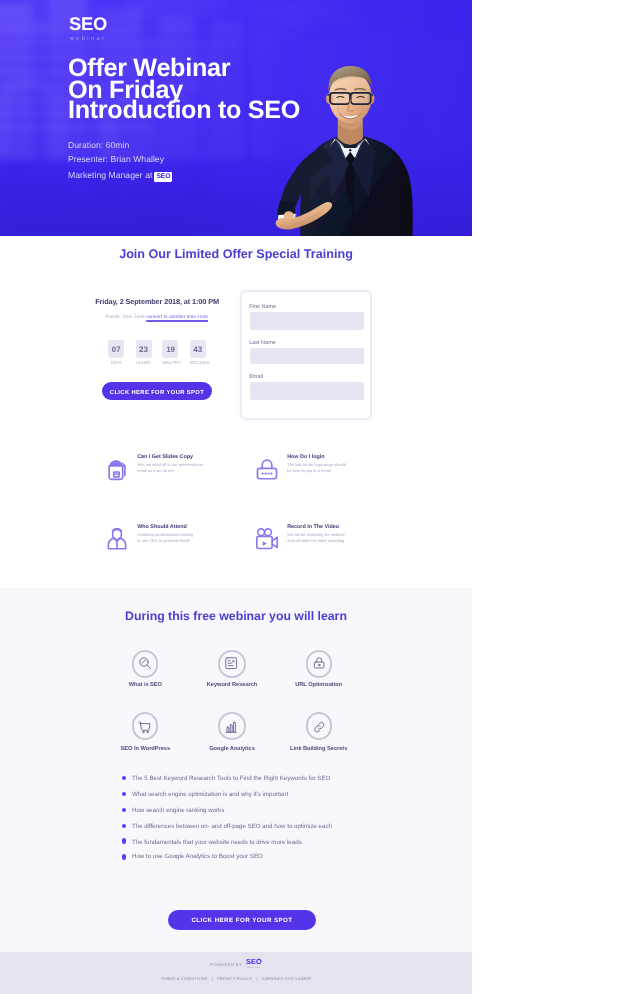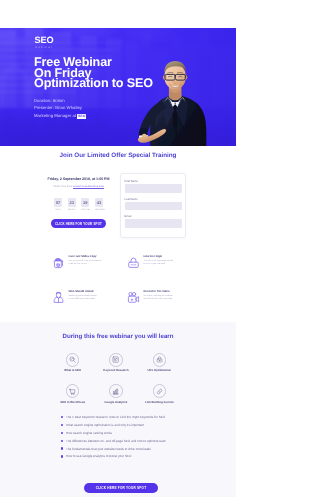--- a/index.html
+++ b/index.html
@@ -1,20 +1,20 @@
 <!DOCTYPE html>
 <html><head>
 <meta charset="utf-8">
 <title>SEO Webinar</title>
 <style>
   *{margin:0;padding:0;box-sizing:border-box;}
   html,body{width:236px;height:497px;overflow:hidden;}
   body{font-family:"Liberation Sans",sans-serif;background:#fff;
        -webkit-font-smoothing:antialiased;text-rendering:geometricPrecision;}
-  .page{position:relative;width:236px;height:357px;background:#fff;margin-top:28px;}
+  .page{position:relative;width:236px;height:357px;background:#fff;}
 
   
   .hero{position:absolute;left:0;top:0;width:236px;height:118px;overflow:hidden;background:#4a2bf0;}
   .hero-bgimg{position:absolute;left:0;top:0;width:236px;height:118px;}
   .hero-person{position:absolute;left:134px;bottom:0;width:88px;height:88px;}
   .logo{position:absolute;left:27px;top:8px;width:34px;text-align:center;}
   .logo-name{font-size:9.2px;font-weight:bold;color:#fff;letter-spacing:-.1px;line-height:9.5px;}
   .logo-sub{font-size:2.9px;color:#b5a8f7;letter-spacing:1.15px;line-height:3.4px;margin-top:.4px;}
   .hero-copy{position:absolute;left:34px;top:29px;width:145px;}
   .hero-title{font-size:12.6px;font-weight:bold;color:#fff;line-height:10.7px;letter-spacing:-.15px;}
@@ -188,23 +188,23 @@
       <rect width="236" height="118" fill="url(#botFade)"></rect>
     </svg>
 
     <div class="logo">
       <div class="logo-name">SEO</div>
       <div class="logo-sub">webinar</div>
     </div>
 
     <div class="hero-copy">
       <h1 class="hero-title">
-        <span>Free Webinar</span><br>
+        <span>Offer Webinar</span><br>
         <span>On Friday</span><br>
-        <span>Optimization to SEO</span>
+        <span>Introduction to SEO</span>
       </h1>
       <div class="hero-meta">
         <div>Duration: 60min</div>
         <div>Presenter: Brian Whalley</div>
         <div><span>Marketing Manager at</span><span class="mini-logo">SEO</span></div>
       </div>
     </div>
 
     <svg class="hero-person" viewBox="0 0 92 92">
       <defs>

